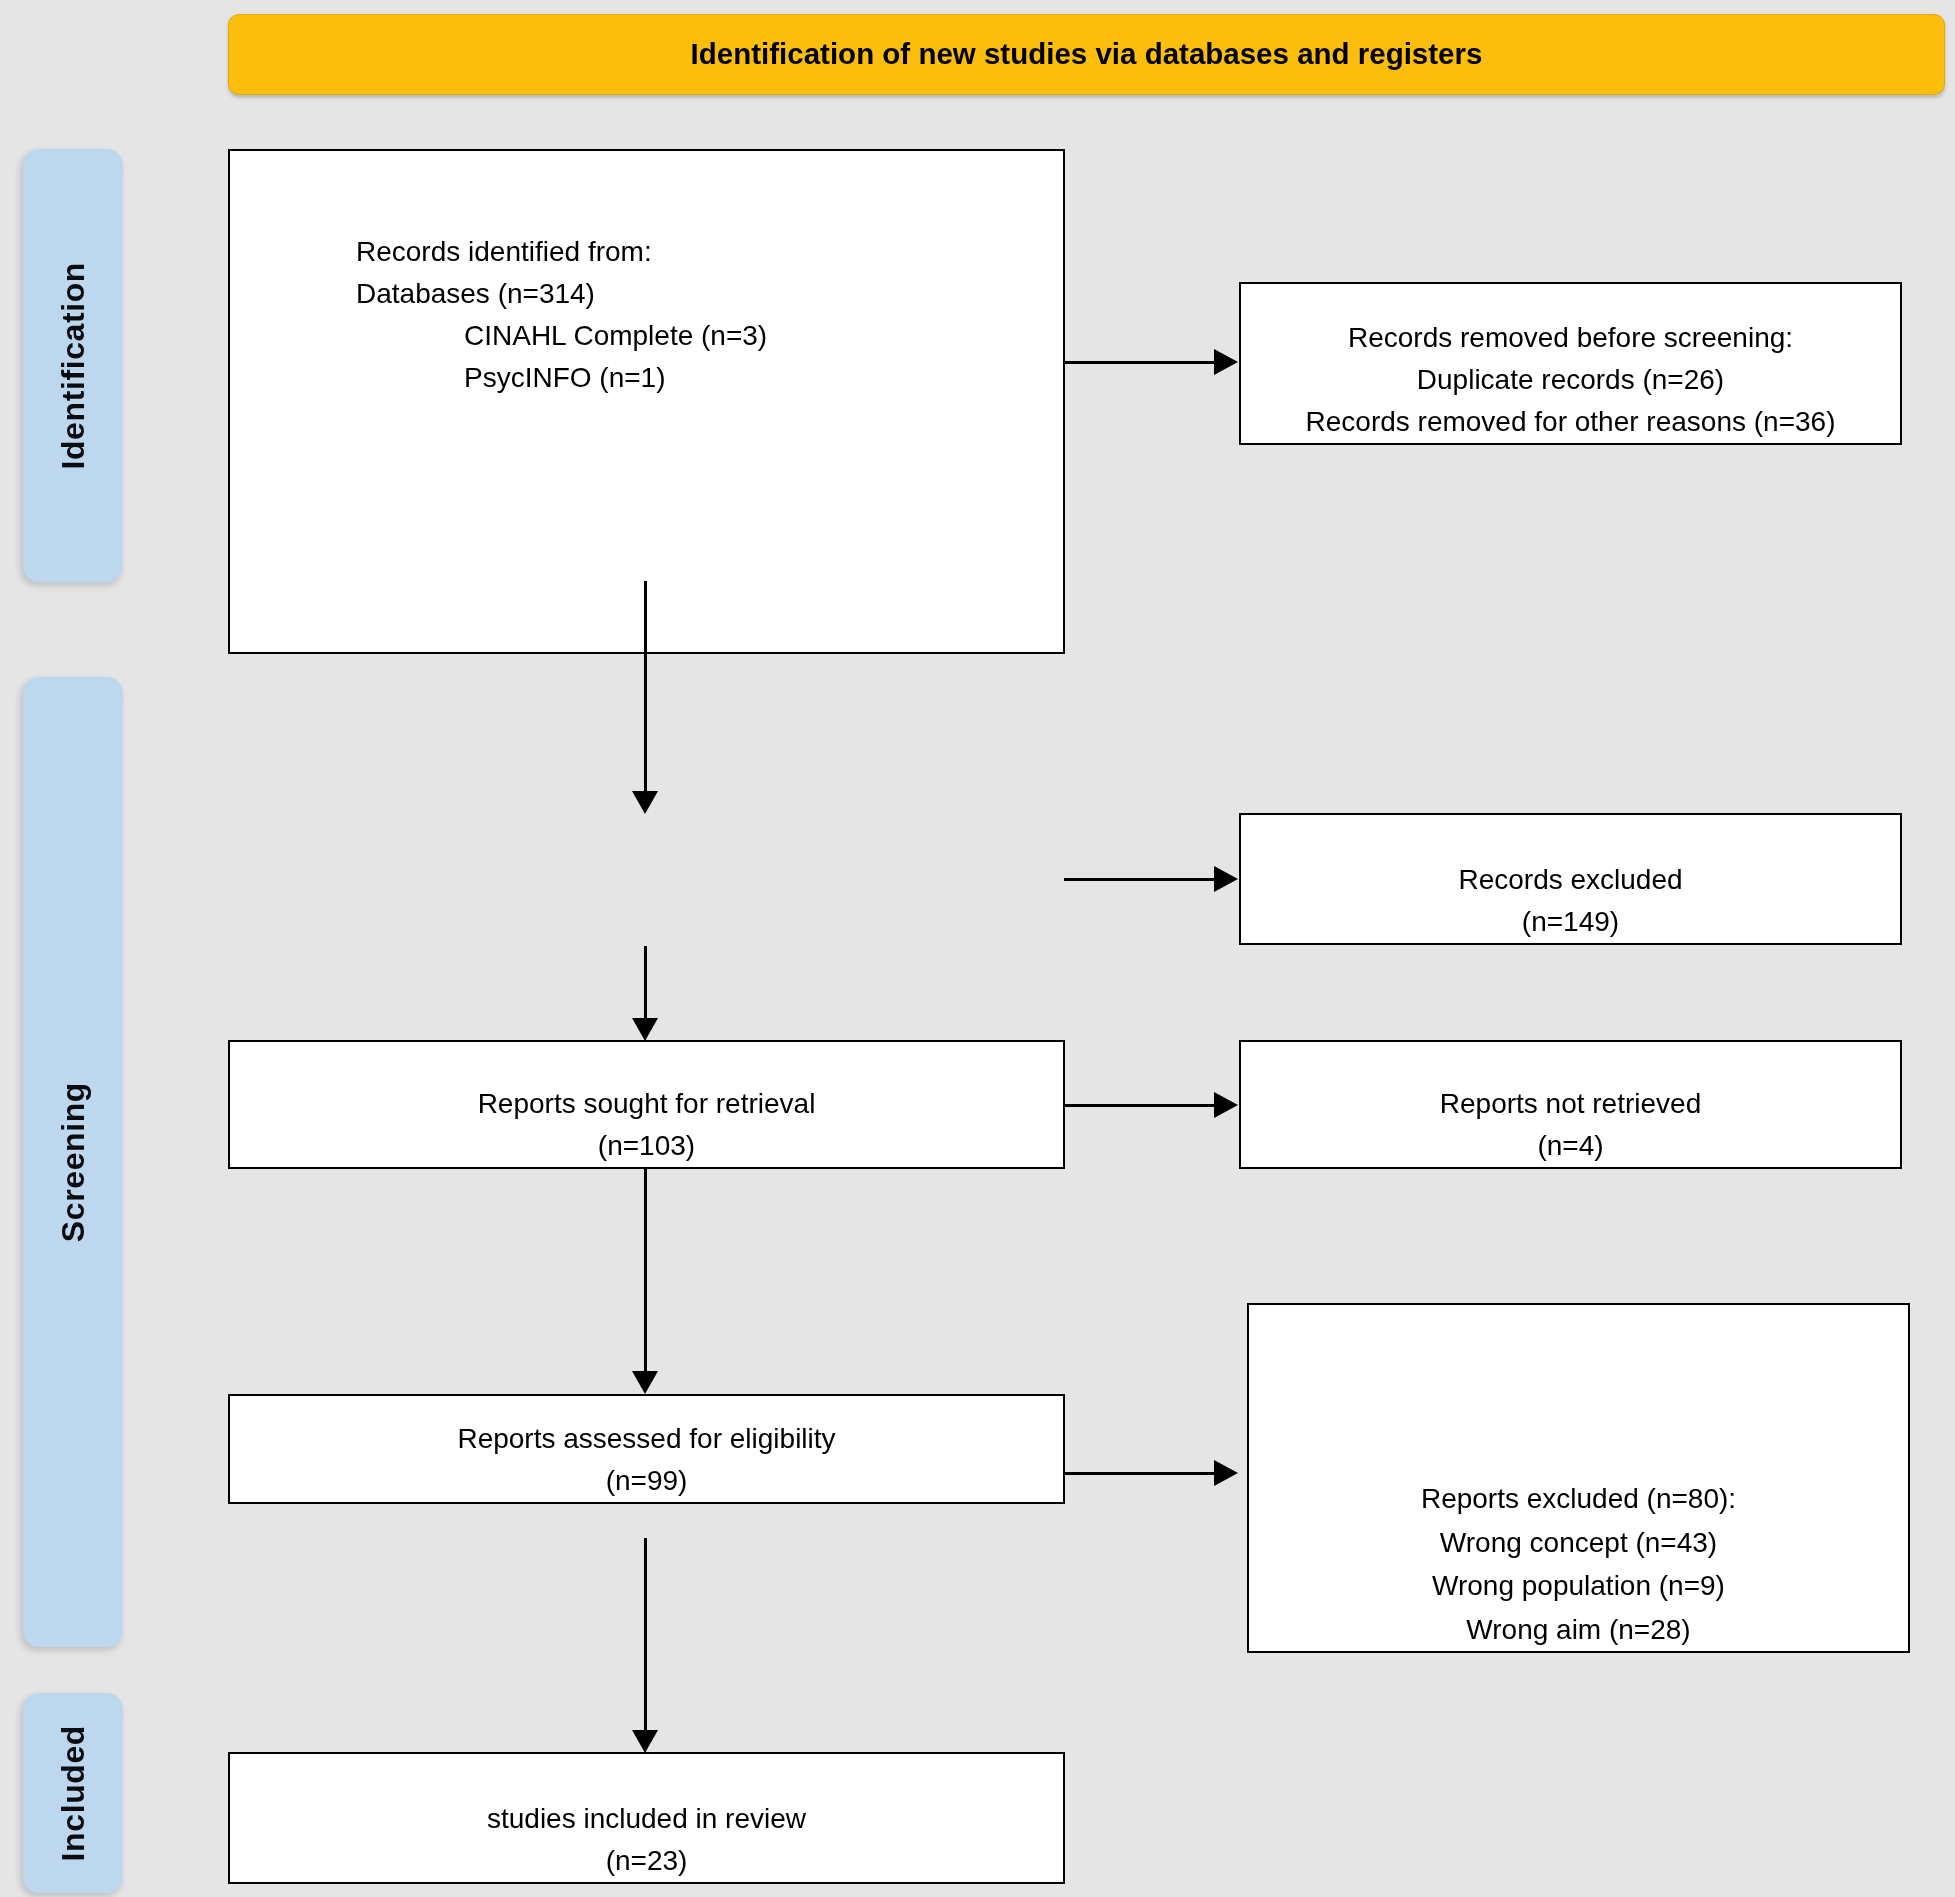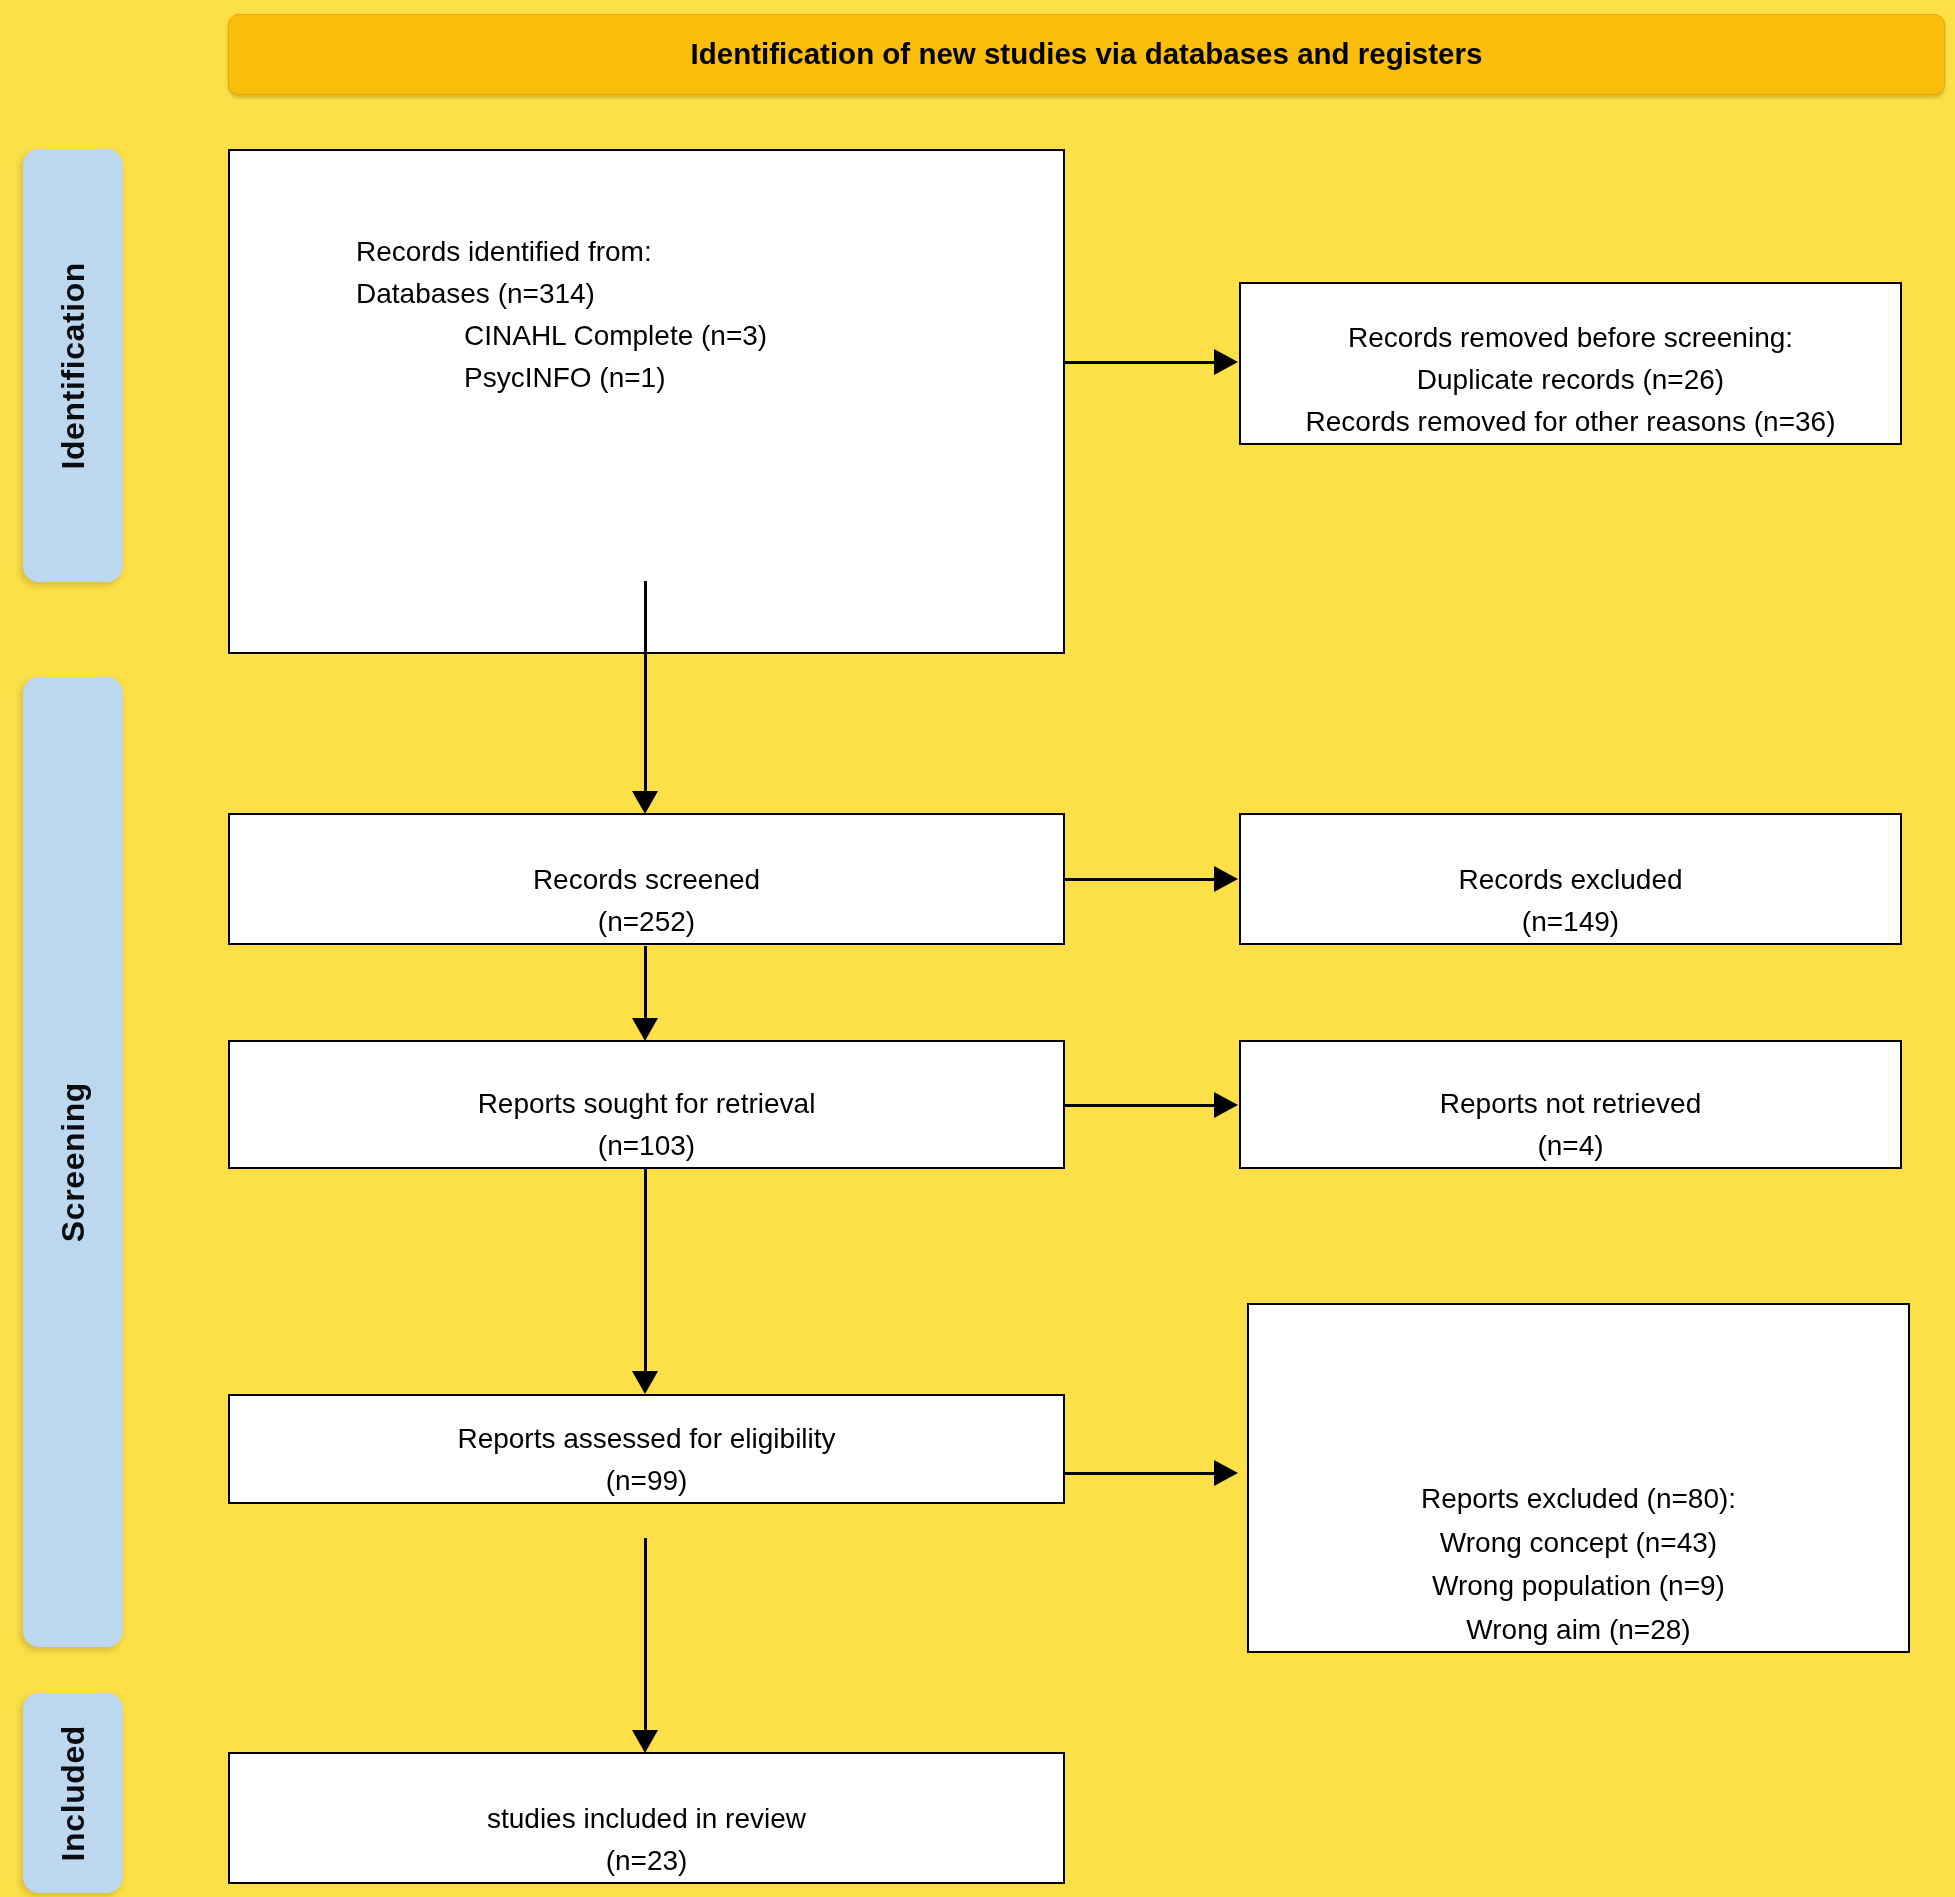--- a/index.html
+++ b/index.html
@@ -6,21 +6,21 @@
     margin: 0;
     padding: 0;
     background: #FFFFFF;
     font-family: "Liberation Sans", sans-serif;
     color: #000000;
   }
   .canvas {
     position: relative;
     width: 1955px;
     height: 1897px;
-    background: #fde047;
+    background: #e5e5e5;
     overflow: hidden;
   }
 
   
   .banner {
     position: absolute;
     left: 228px; top: 13.5px;
     width: 1717px; height: 81px;
     background: #FCBE0C;
     border: 1.8px solid #E8A606;
@@ -155,24 +155,20 @@
     <span>Included</span>
   </div>
 
   <div class="box col-left box-records-identified">
     <span class="line">Records identified from:</span>
     <span class="line">Databases (n=314)</span>
     <span class="line src">CINAHL Complete (n=3)</span>
     <span class="line src">PsycINFO (n=1)</span>
   </div>
 
-  <div class="box col-left box-records-screened">
-    <span class="line">Records screened</span>
-    <span class="line">(n=252)</span>
-  </div>
 
   <div class="box col-left box-reports-sought">
     <span class="line">Reports sought for retrieval</span>
     <span class="line">(n=103)</span>
   </div>
 
   <div class="box col-left box-reports-assessed">
     <span class="line">Reports assessed for eligibility</span>
     <span class="line">(n=99)</span>
   </div>

